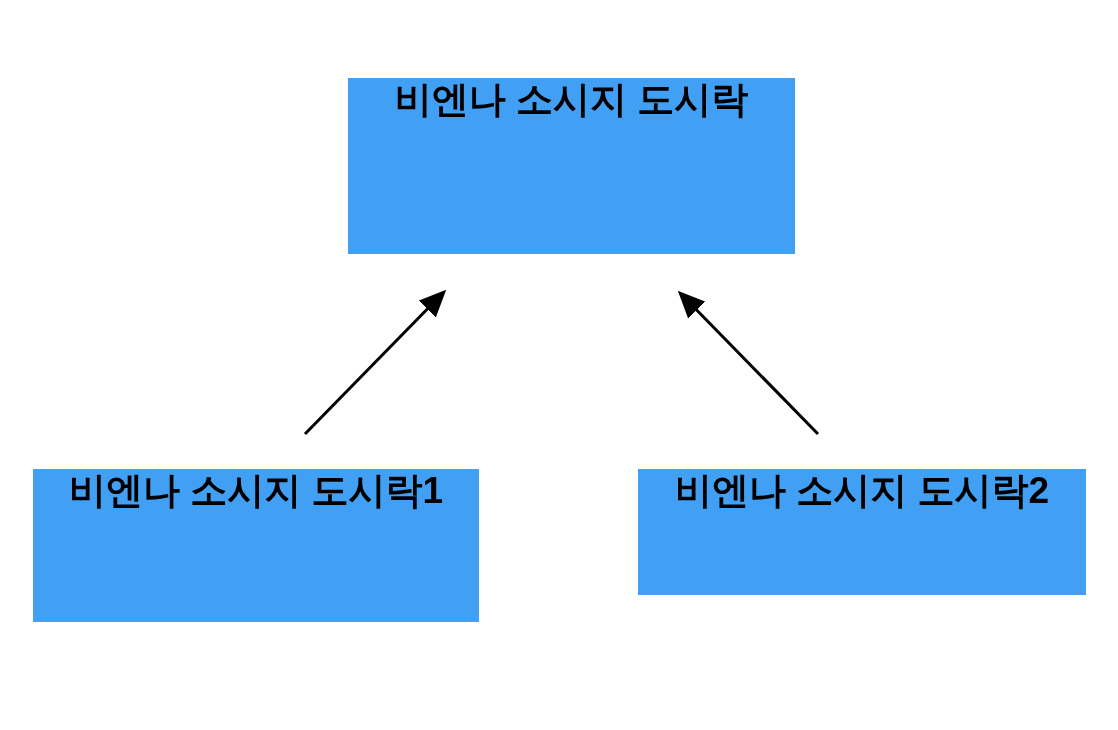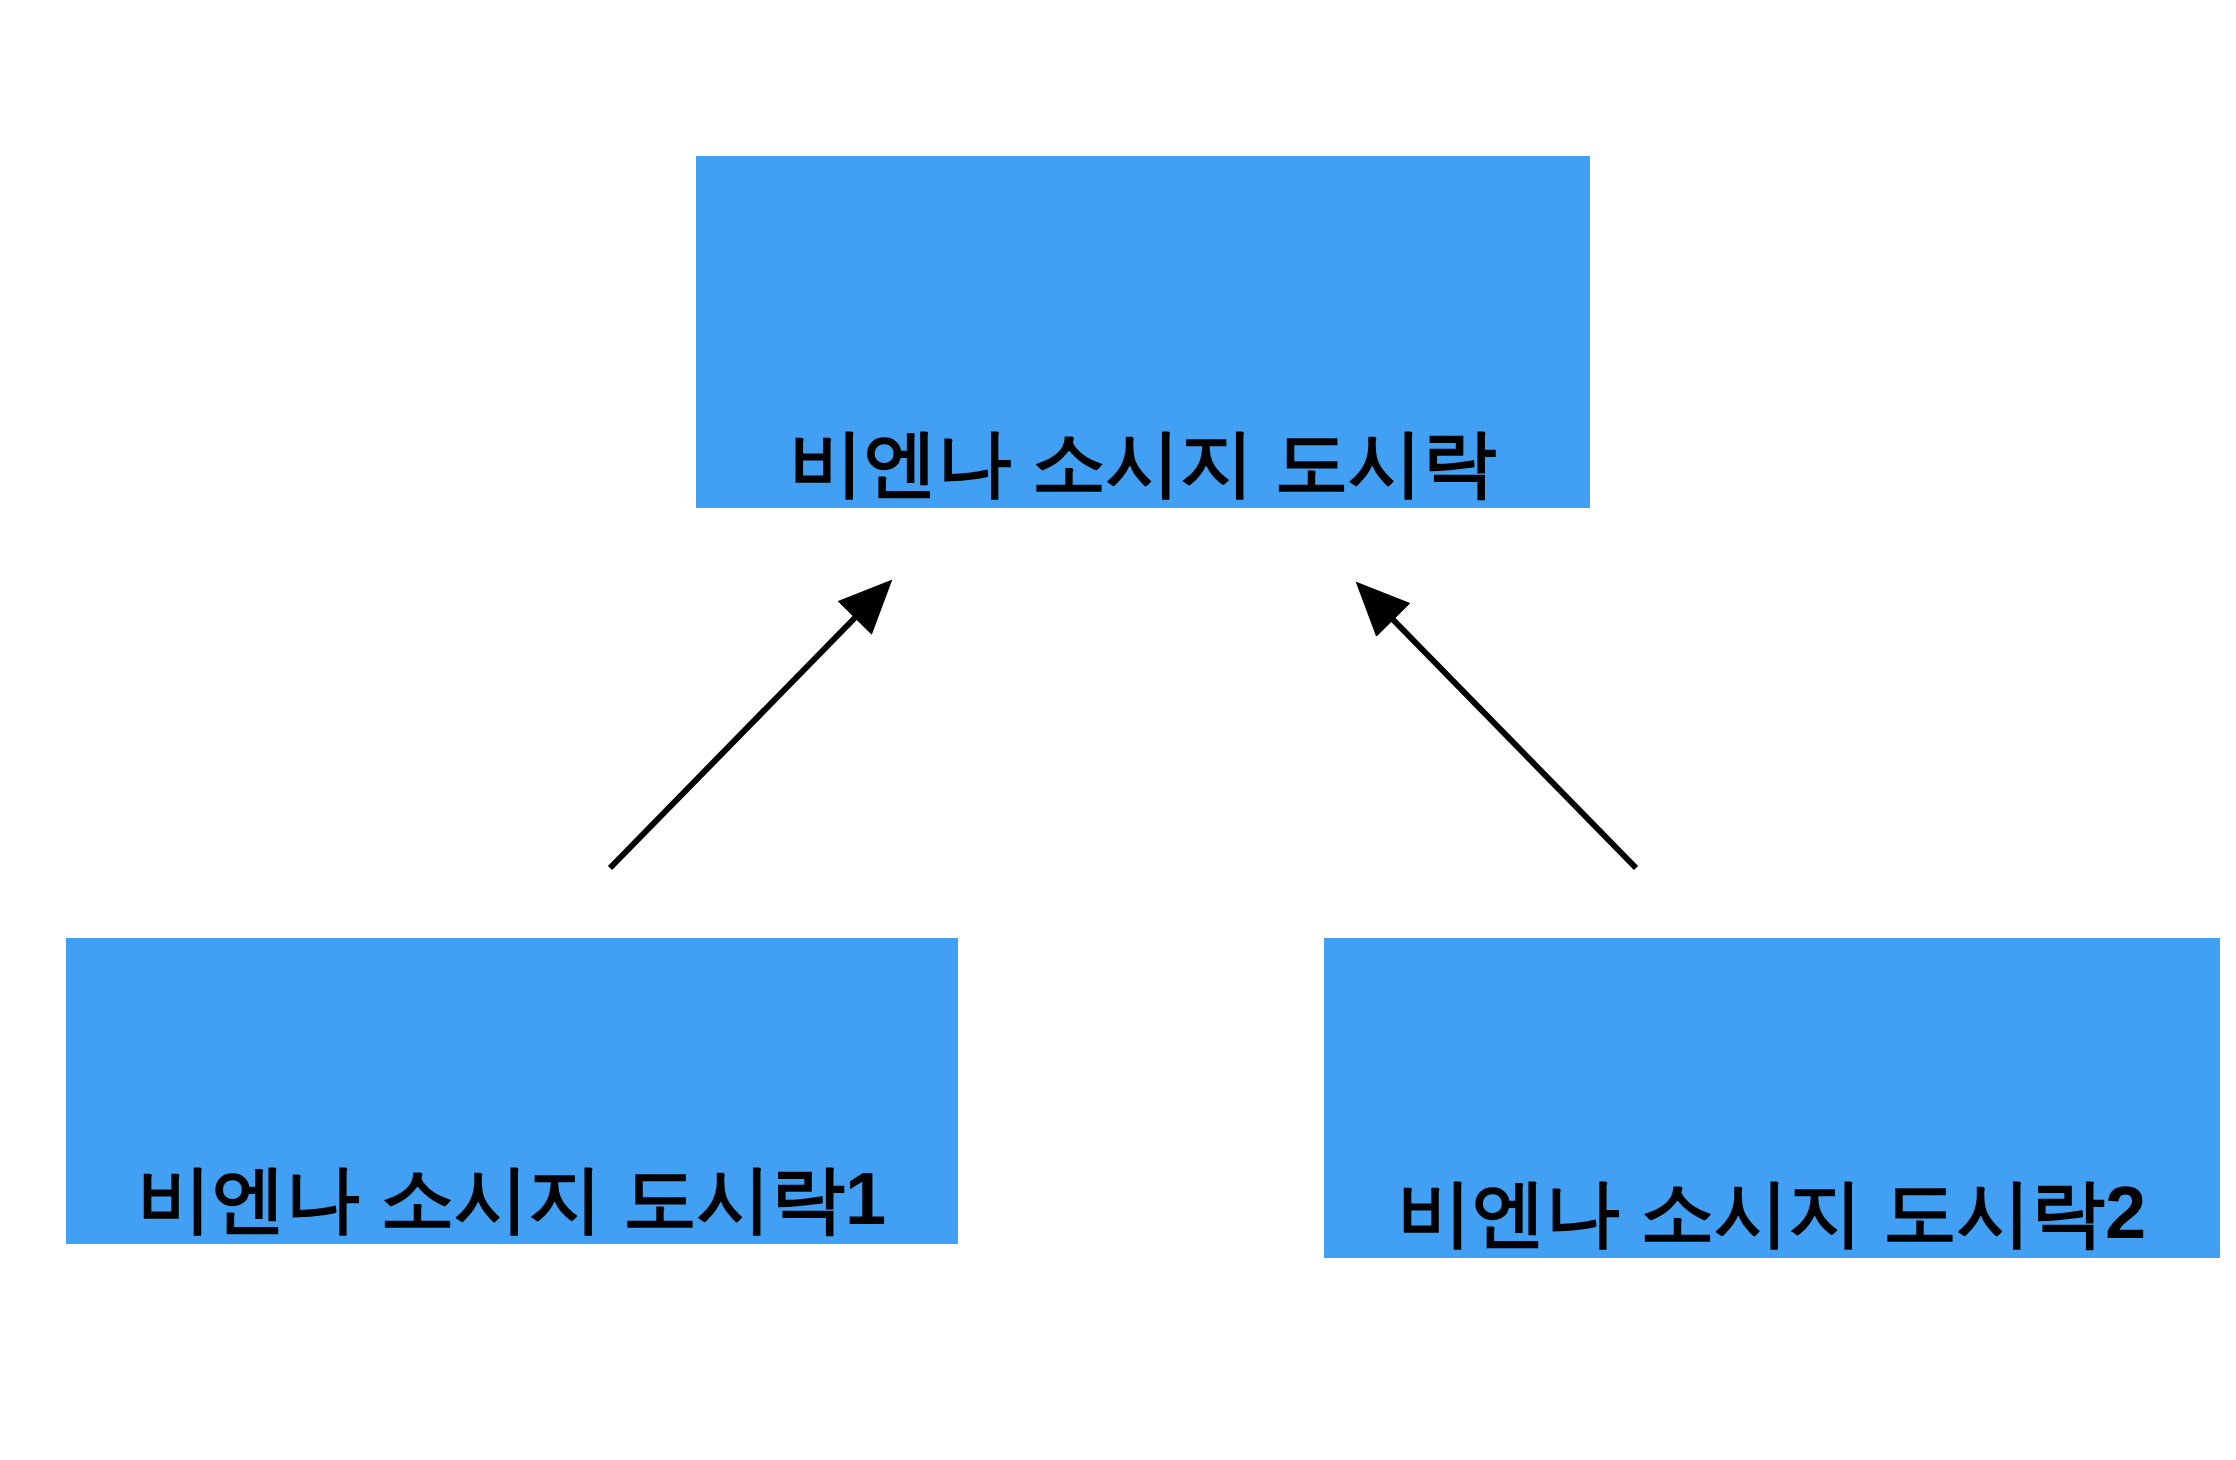--- a/index.html
+++ b/index.html
@@ -12,21 +12,21 @@
     width: 1118px;
     height: 730px;
     background: #ffffff;
     overflow: hidden;
     font-family: "Liberation Sans", "DejaVu Sans", sans-serif;
   }
   .node {
     position: absolute;
     background: #41A0F4;
     display: flex;
-    align-items: flex-end;
+    align-items: flex-start;
     justify-content: center;
     text-align: center;
   }
   .node-label {
     font-size: 37px;
     font-weight: bold;
     color: #000000;
     letter-spacing: 0px;
     line-height: 1.2;
     white-space: nowrap;
@@ -40,22 +40,21 @@
   .node-child1 {
     left: 33px;
     top: 469px;
     width: 446px;
     height: 153px;
   }
   .node-child2 {
     left: 638px;
     top: 469px;
     width: 448px;
-    height: 160px;
-    margin-left: 24px;
+    height: 126px;
   }
   .edges-layer {
     position: absolute;
     left: 0;
     top: 0;
     width: 1118px;
     height: 730px;
     pointer-events: none;
   }
 </style>

